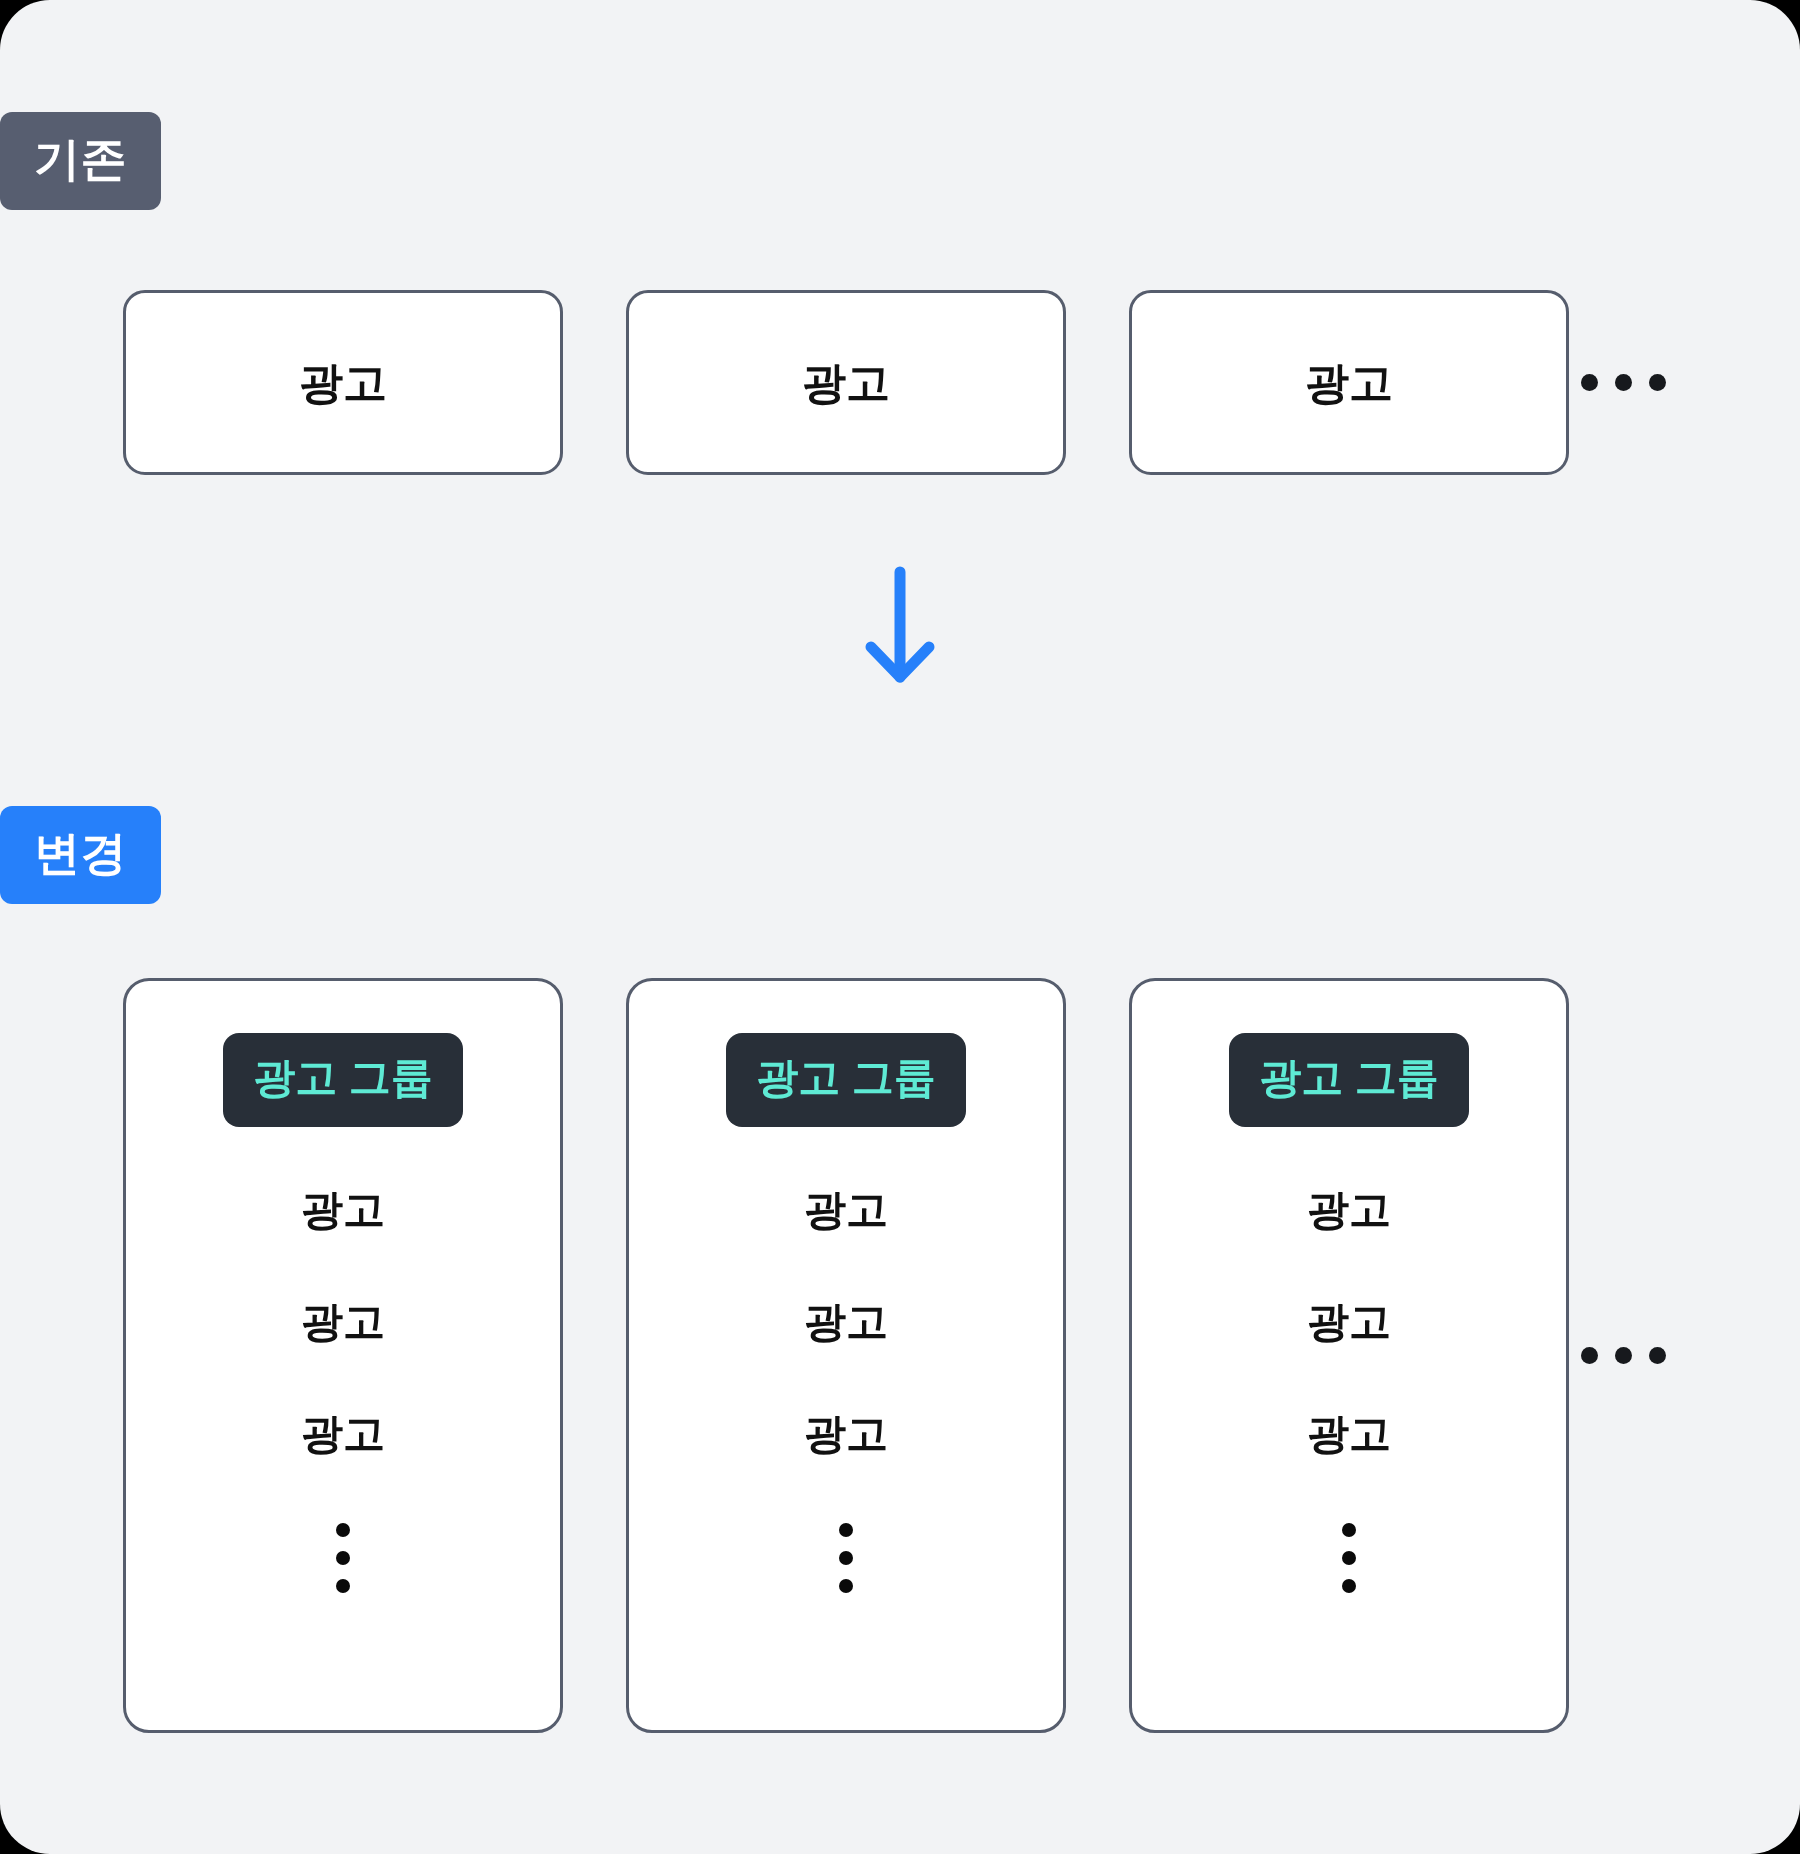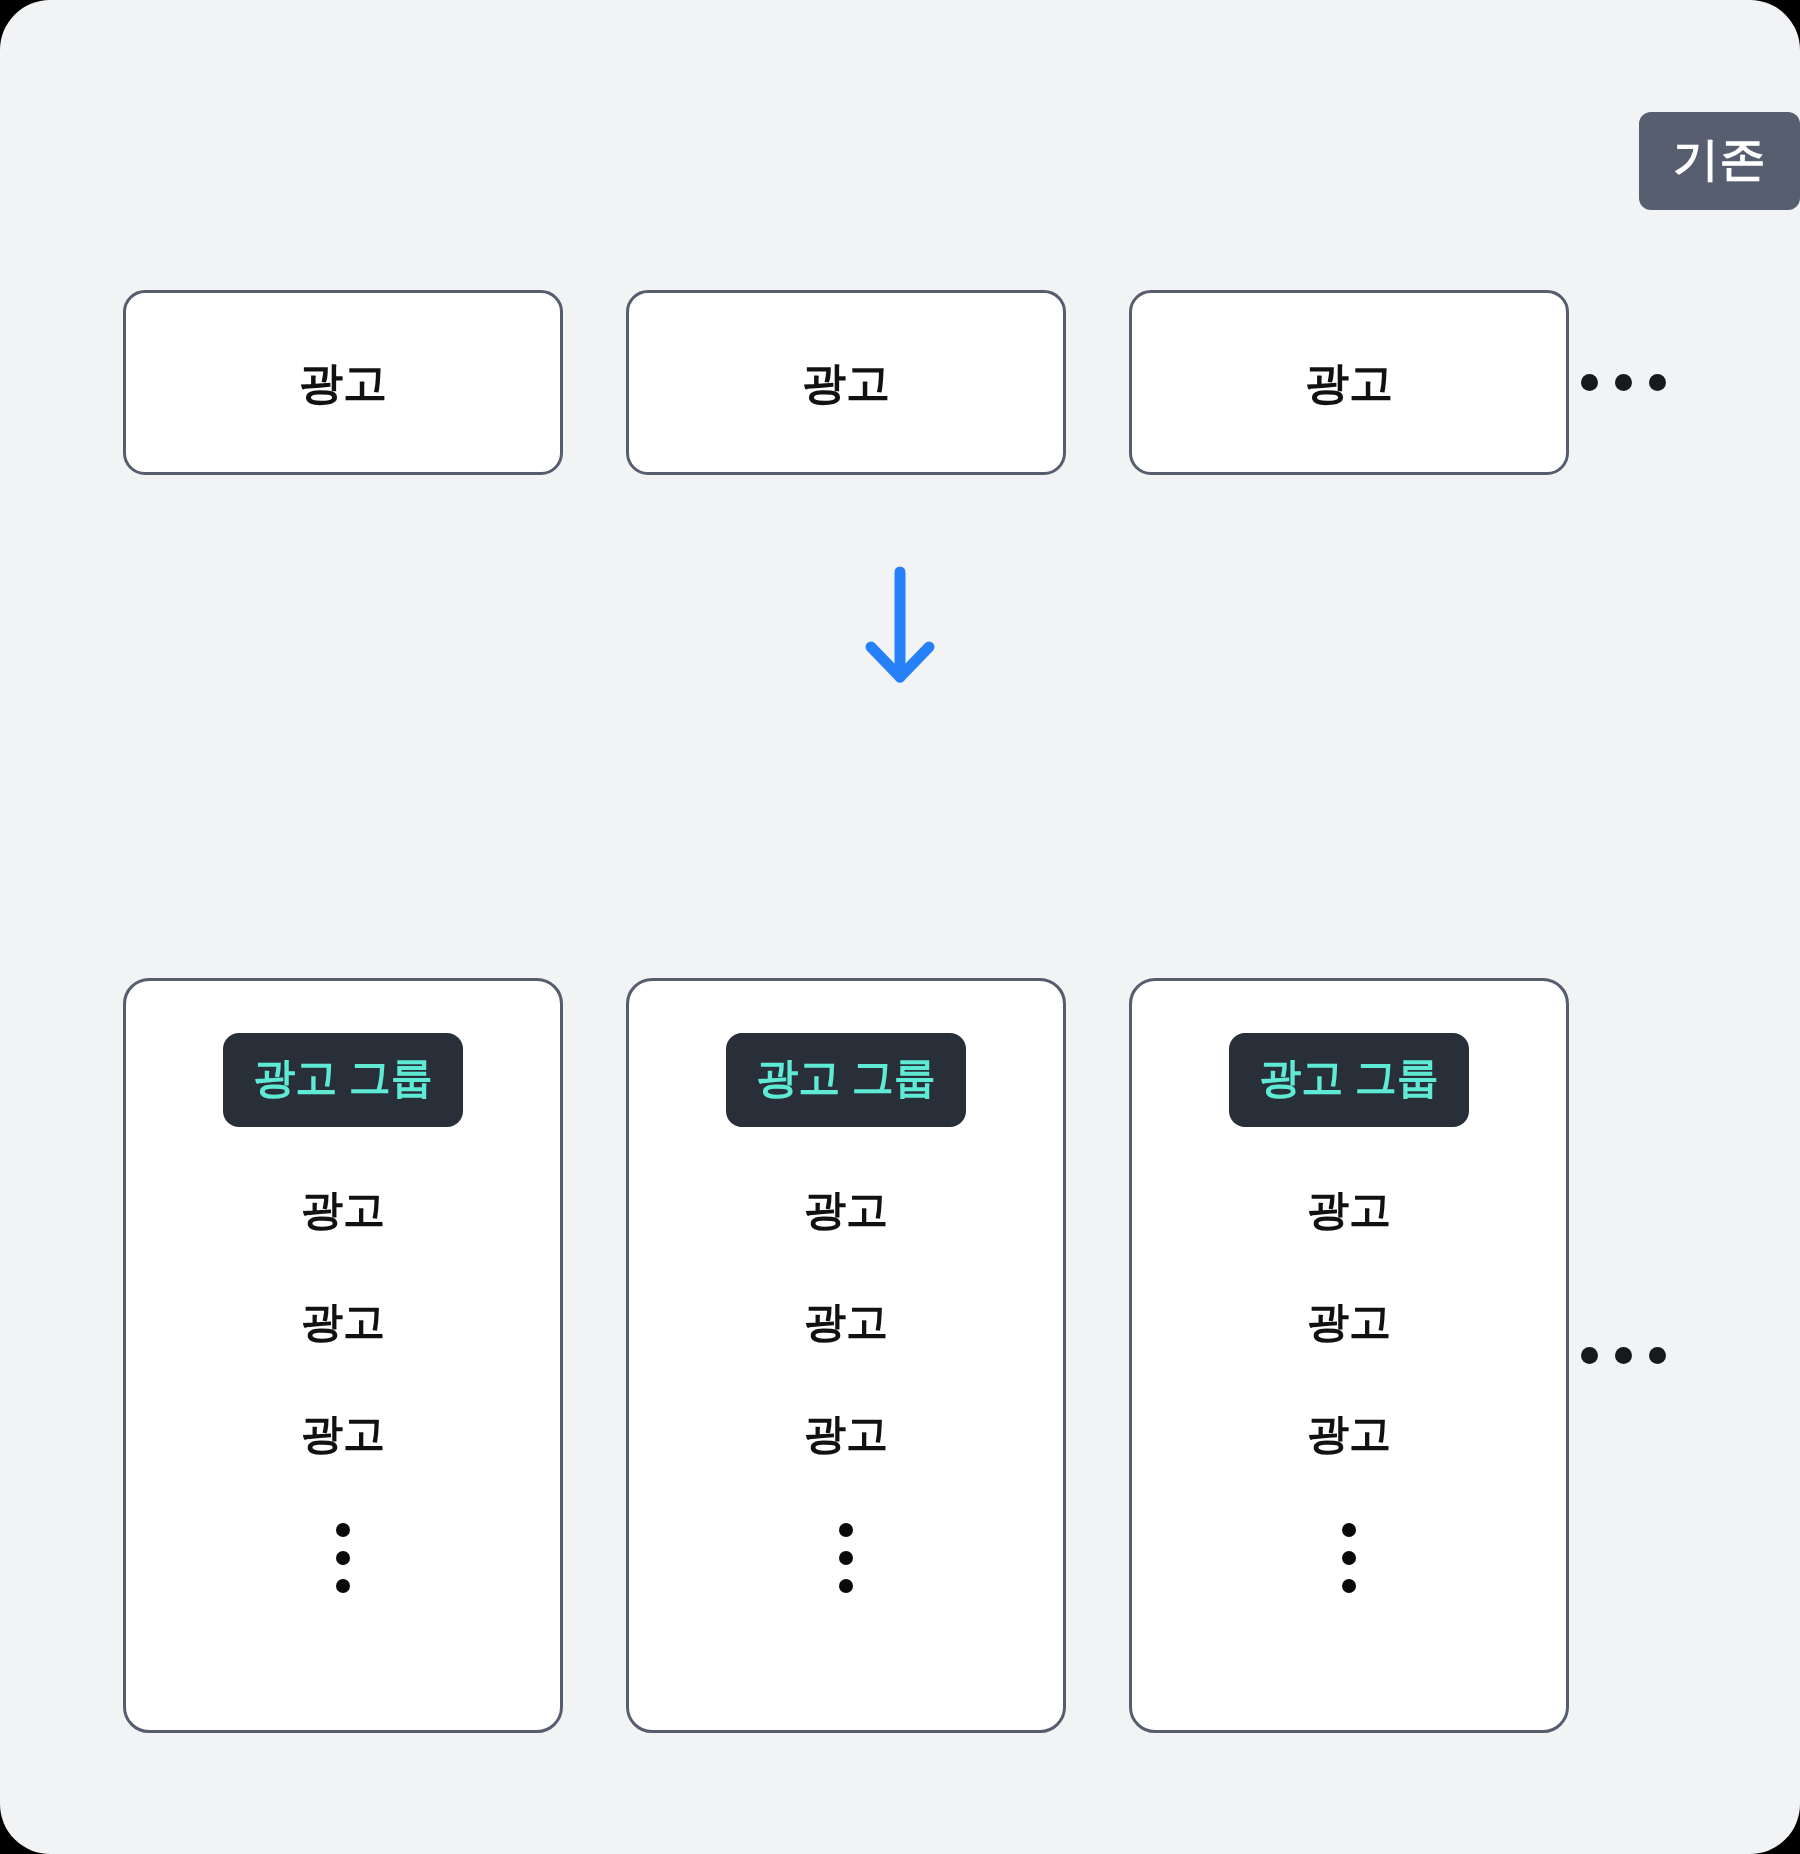--- a/index.html
+++ b/index.html
@@ -24,21 +24,21 @@
     overflow: hidden;
     box-sizing: border-box;
   }
 
   
   .badge-row {
     position: absolute;
     left: 0;
     width: 100%;
     display: flex;
-    justify-content: flex-end;
+    justify-content: flex-start;
   }
   .section-badge {
     display: inline-flex;
     align-items: center;
     justify-content: center;
     border-radius: 12px;
     color: #FFFFFF;
     font-weight: 700;
     letter-spacing: 0.5px;
     line-height: 1;
@@ -183,20 +183,23 @@
     </div>
   </div>
 
   <div class="arrow-wrap" style="top:565px;">
     <svg width="72" height="125" viewBox="0 0 72 125" aria-hidden="true">
       <line x1="36" y1="7" x2="36" y2="112" stroke="#2680FA" stroke-width="11" stroke-linecap="round"></line>
       <polyline points="7,82 36,112 65,82" fill="none" stroke="#2680FA" stroke-width="11" stroke-linecap="round" stroke-linejoin="round"></polyline>
     </svg>
   </div>
 
+  <div class="badge-row" style="top:806px;">
+    <span class="section-badge after">변경</span>
+  </div>
 
   <div class="cards-row" style="top:978px; left:123px; width:1554px;">
 
     <div class="group-card" style="width:440px; height:755px; padding-top:52px;">
       <span class="group-badge">광고 그룹</span>
       <span class="group-item" style="margin-top:62px;">광고</span>
       <span class="group-item" style="margin-top:70px;">광고</span>
       <span class="group-item" style="margin-top:70px;">광고</span>
       <span class="dots-v" style="margin-top:68px;">
         <i></i>

